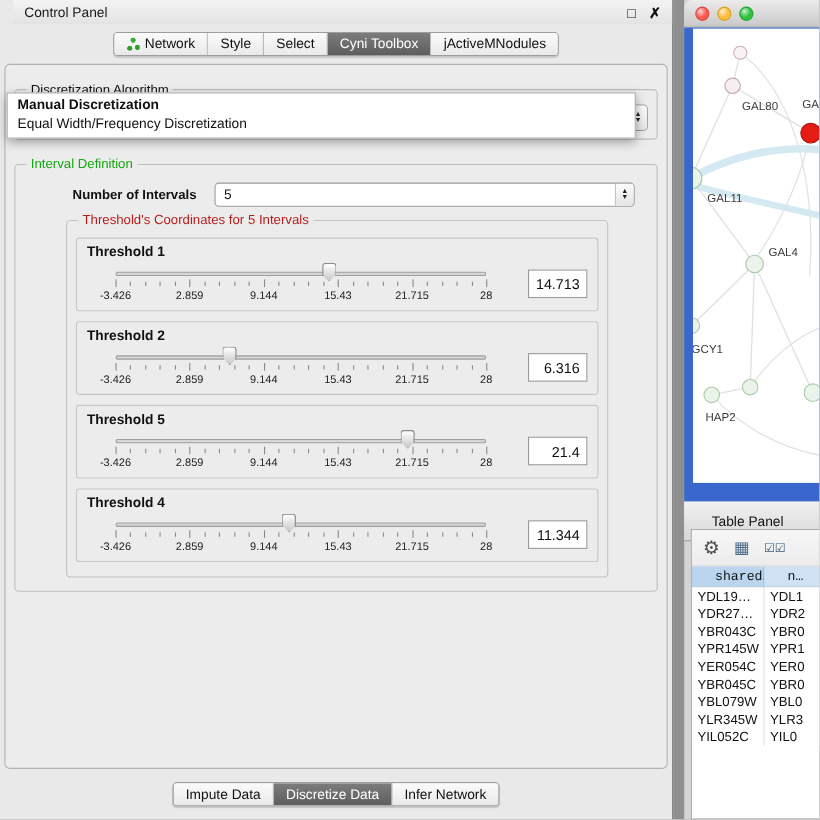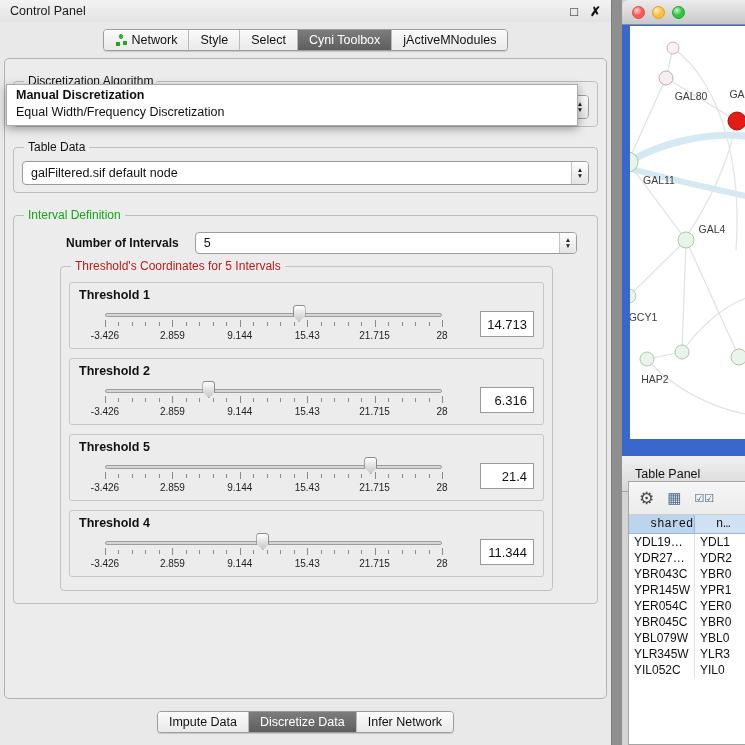--- a/index.html
+++ b/index.html
@@ -2,21 +2,21 @@
 <html><head>
 <meta charset="utf-8">
 <style>
   * { box-sizing:border-box; margin:0; padding:0; }
   html,body { width:745px; height:745px; overflow:hidden; }
   body { background:#8f8f8f; font-family:"Liberation Sans", sans-serif; font-size:12px; color:#111; position:relative; }
   .bold { font-weight:bold; }
 
   
   .control-panel { position:absolute; left:0; top:0; width:612px; height:745px; background:#e9e9e9; border-right:1px solid #7d7d7d; }
-  .cp-titlebar { height:22px; display:flex; align-items:center; padding:0 10px; font-size:12.5px; color:#1a1a1a; background:linear-gradient(#f3f3f3,#e3e3e3); }
+  .cp-titlebar { height:22px; display:flex; align-items:center; padding:0 10px; font-size:12.5px; color:#1a1a1a; background:linear-gradient(#f3f3f3,#e3e3e3);margin-left:12px; }
   .cp-icons { margin-left:auto; display:flex; gap:12px; font-size:13px; color:#111; }
   .close-x { font-weight:bold; }
   .tabbar { height:36px; display:flex; align-items:center; justify-content:center; }
   .segmented { display:flex; border:1px solid #9d9d9d; border-radius:4px; background:#f5f5f5; overflow:hidden; box-shadow:0 1px 1px rgba(0,0,0,.15); }
   .segment { display:flex; align-items:center; gap:5px; padding:3px 11px; font-size:12.5px; border-right:1px solid #b9b9b9; background:linear-gradient(#fbfbfb,#e9e9e9); white-space:nowrap; }
   .segment:last-child { border-right:none; }
   .segment.selected { background:linear-gradient(#7c7c7c,#5e5e5e); color:#fff; }
   .network-glyph { width:12px; height:12px; display:inline-block; background:
       radial-gradient(circle at 3px 10px, #2f9e2f 2.1px, transparent 2.6px),
       radial-gradient(circle at 6px 2.5px, #36b036 2.1px, transparent 2.6px),
@@ -72,21 +72,21 @@
   .popup-item { padding:1px 9px 2px; font-size:12.5px; }
   .popup-item.bold { font-weight:bold; }
 
   
   .right-panel { position:absolute; left:622px; top:0; width:123px; height:745px; background:#d4d4d4; }
   .mac-titlebar { height:25px; display:flex; align-items:center; gap:7px; padding-left:10px; background:linear-gradient(#ececec,#c8c8c8); border-bottom:1px solid #8f8f8f; border-radius:7px 0 0 0; }
   .light { width:13px; height:13px; border-radius:50%; border:1px solid #999; }
   .network-view { position:absolute; left:0; right:0; top:25px; height:431px; background:#3a67cb; }
   .net-canvas { position:absolute; left:8px; top:1px; right:0; bottom:17px; background:#fff; overflow:hidden; }
   .net-canvas svg { width:100%; height:100%; display:block; }
-  .tp-header { position:absolute; left:0; right:0; top:456px; height:36px; display:flex; align-items:center; padding-left:13px; font-size:12.5px; background:linear-gradient(#f1f1f1,#d7d7d7); border-bottom:1px solid #a2a2a2; }
+  .tp-header { position:absolute; left:0; right:0; top:456px; height:36px; display:flex; align-items:center; padding-left:25px; font-size:12.5px; background:linear-gradient(#f1f1f1,#d7d7d7); border-bottom:1px solid #a2a2a2; }
   .table-area { position:absolute; left:6px; right:0; top:481px; bottom:0; background:#fff; border:1px solid #a5a5a5; border-right:none; }
   .table-toolbar { height:33px; display:flex; align-items:center; gap:13px; padding:0 10px; background:linear-gradient(#f6f6f6,#ececec); border-bottom:1px solid #cfcfcf; color:#4a4a4a; }
   .tb-icon:nth-child(1) { font-size:17px; }
   .tb-icon:nth-child(2) { font-size:15px; color:#4a6a8a; }
   .tb-icon:nth-child(3) { font-size:11px; color:#3a5a7a; }
   .table-header { display:flex; height:19px; border-bottom:1px solid #9cb8d6; }
   .th { font-size:12px; padding:2px 21px; overflow:hidden; white-space:nowrap;font-family:Liberation Mono, monospace; }
   .th1 { width:66px; background:#bcd5ee; border-right:1px solid #9cb8d6; }
   .th2 { flex:1; background:#cfe2f4; }
   .tr { display:flex; height:16px; line-height:16px; background:#fff; }
@@ -134,30 +134,20 @@
       <span class="group-label">Discretization Algorithm</span>
       <div class="combo">
         <span class="combo-text"></span>
         <span class="stepper">
             <span>▲</span>
             <span>▼</span>
           </span>
       </div>
     </div>
 
-    <div class="group td-group">
-      <span class="group-label">Table Data</span>
-      <div class="combo">
-        <span class="combo-text">galFiltered.sif default node</span>
-        <span class="stepper">
-            <span>▲</span>
-            <span>▼</span>
-          </span>
-      </div>
-    </div>
 
     <div class="group interval-group">
       <span class="group-label green">Interval Definition</span>
 
       <div class="num-row">
         <span class="bold">Number of Intervals</span>
         <div class="combo">
           <span class="combo-text">5</span>
           <span class="stepper">
               <span>▲</span>

